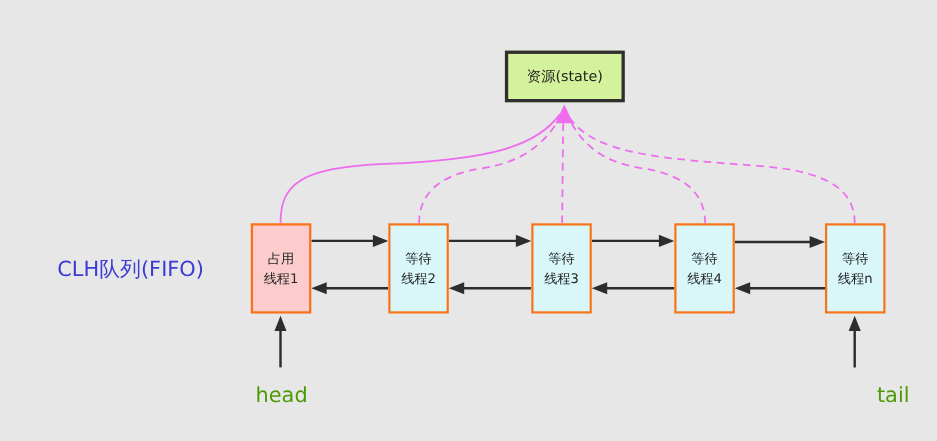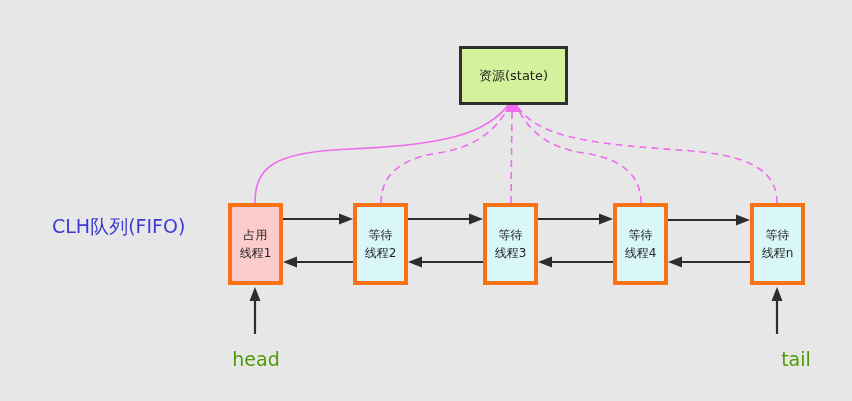--- a/index.html
+++ b/index.html
@@ -1,48 +1,48 @@
 <!DOCTYPE html>
 <html><head>
 <meta charset="utf-8">
 <style>
   html,body{margin:0;padding:0;}
   body{font-family:"DejaVu Sans","Liberation Sans",sans-serif;background:#e7e7e7;}
   .canvas{position:relative;width:852px;height:401px;background:#e7e7e7;overflow:hidden;}
   .connector-layer{position:absolute;left:0;top:0;width:852px;height:401px;}
 
   .clh-title{
-    position:absolute;left:52px;top:214px;width:160px;
+    position:absolute;left:52px;top:232px;width:160px;
     font-size:19px;color:#3b3bd4;letter-spacing:0px;white-space:nowrap;
   }
   .resource-box{
-    position:absolute;left:459px;top:46px;width:109px;height:59px;
+    position:absolute;left:459px;top:46px;width:109px;height:47px;
     background:#d4f29b;border:3px solid #2f2f2f;box-sizing:border-box;
     display:flex;align-items:center;justify-content:center;
     font-size:13px;color:#222;
   }
   .node{
     position:absolute;top:203px;width:55px;height:82px;
-    background:#d9f7f9;border:4px solid #f97316;box-sizing:border-box;
+    background:#d9f7f9;border:2px solid #f97316;box-sizing:border-box;
     display:flex;align-items:center;justify-content:center;text-align:center;
     font-size:12px;line-height:1.5;color:#232323;white-space:pre-line;
   }
   .node.occupied{background:#fccbcb;}
   .node-1{left:228px;}
   .node-2{left:353px;}
   .node-3{left:483px;}
   .node-4{left:613px;}
   .node-n{left:750px;}
 
   .pointer-label{
     position:absolute;top:336px;width:80px;text-align:center;
     font-size:19px;color:#4e9a06;margin-top:12px;
   }
   .head-label{left:216px;}
-  .tail-label{left:756px;}
+  .tail-label{left:772px;}
 
   .magenta{stroke:#ee6cee;stroke-width:1.6;fill:none;}
   .magenta-dash{stroke-dasharray:7 5;}
   .black-line{stroke:#2d2d2d;stroke-width:2.2;fill:none;}
   .black-tip{fill:#2d2d2d;stroke:none;}
   .magenta-tip{fill:#ee6cee;stroke:none;}
 </style>
 </head>
 <body>
 

